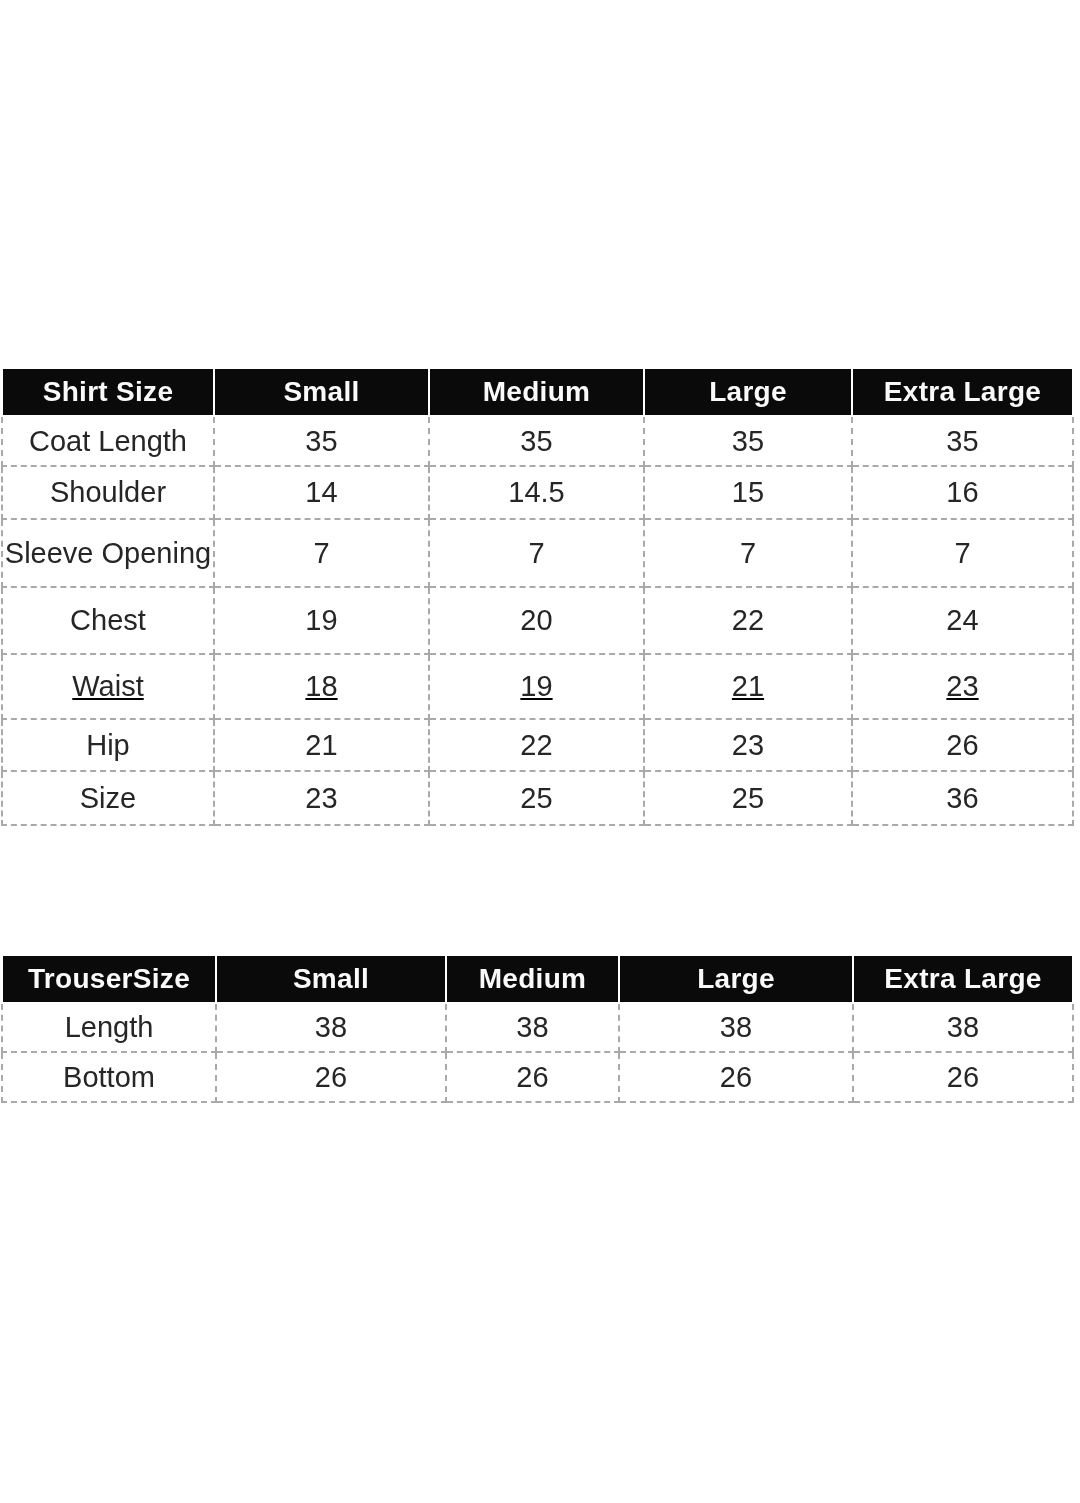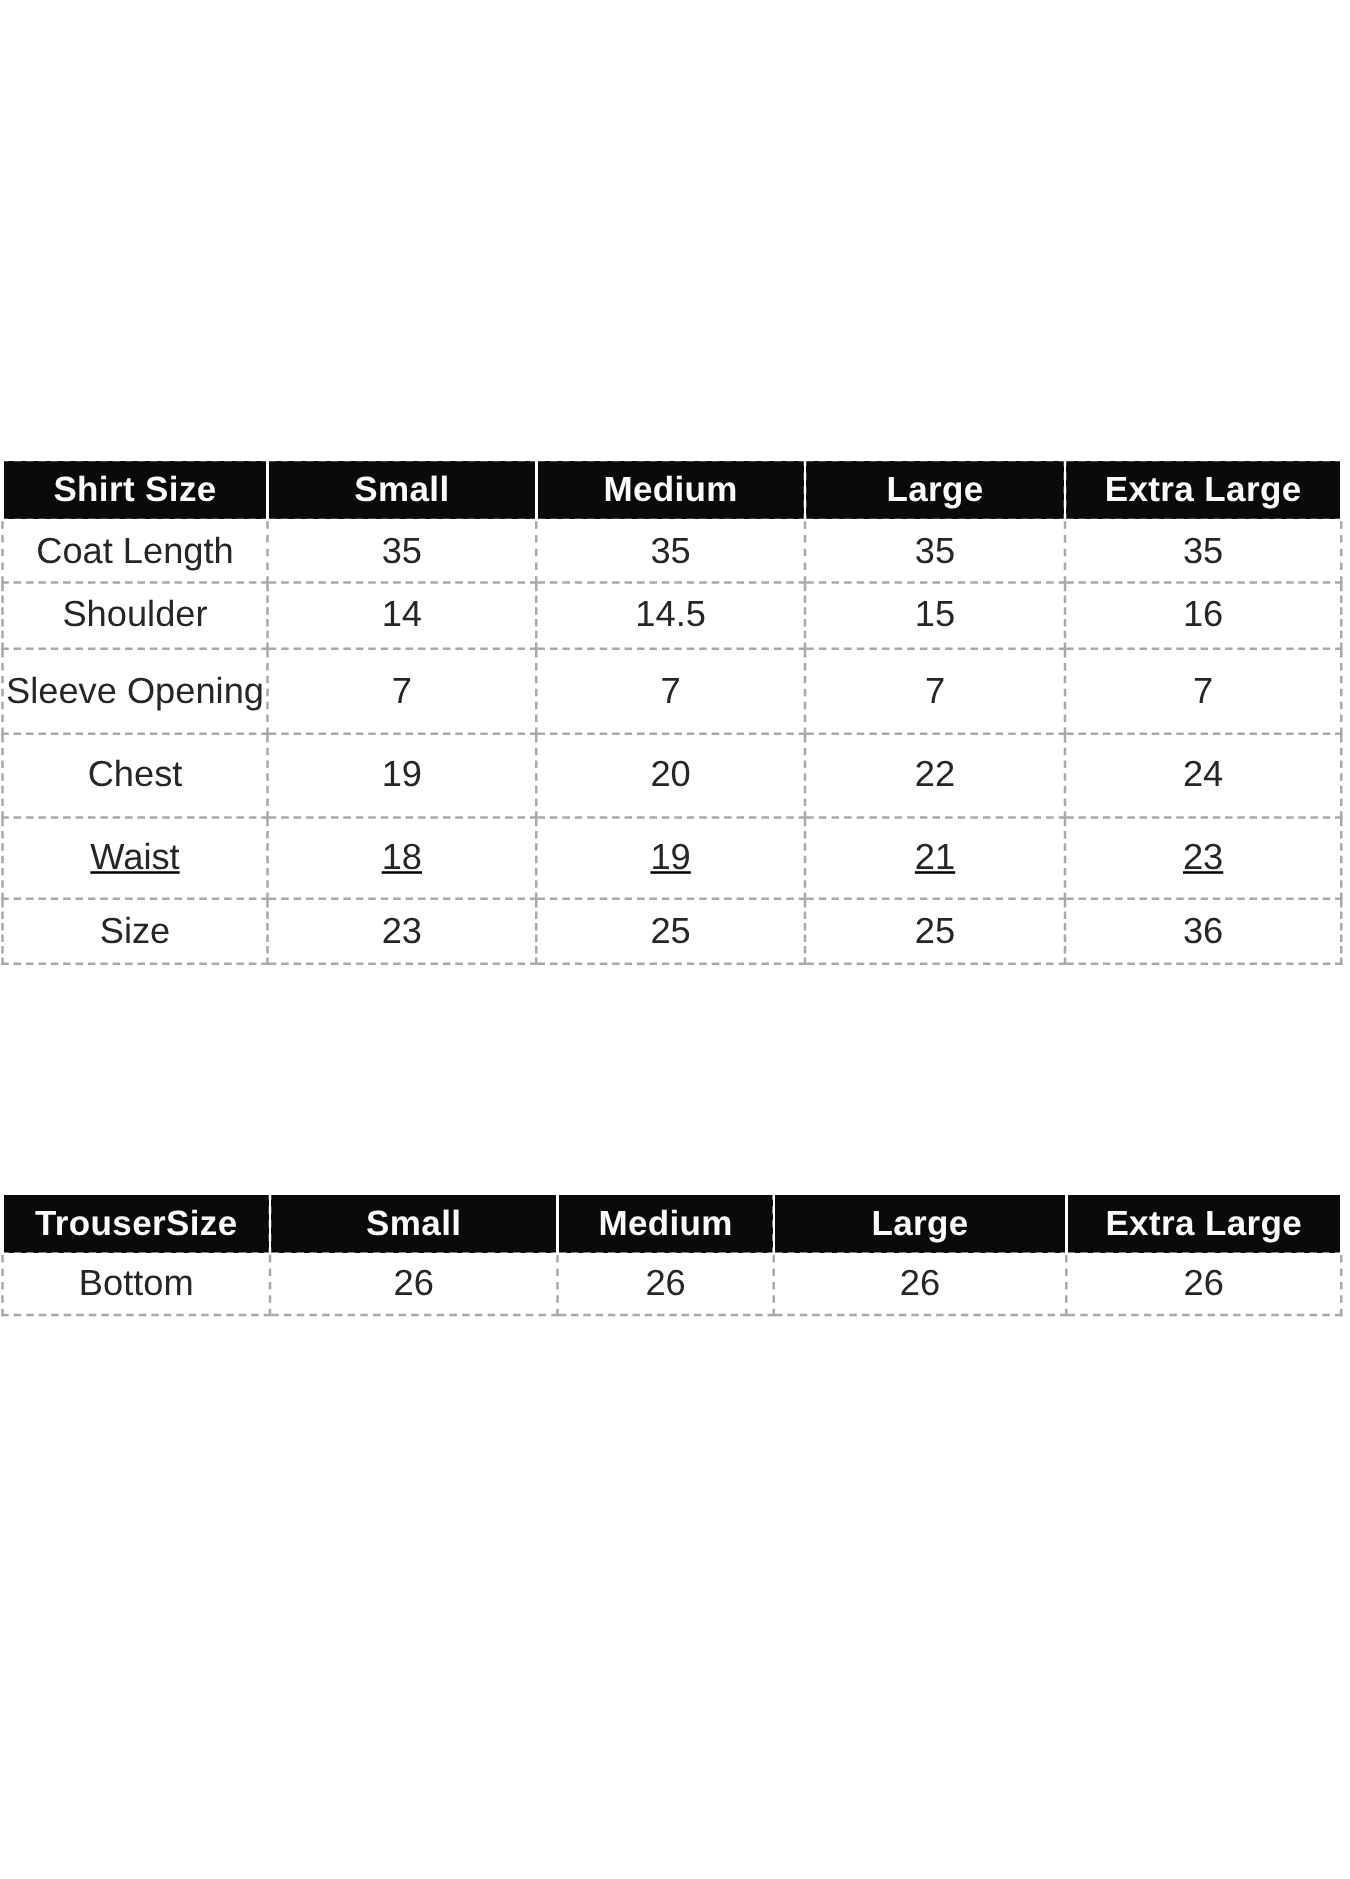--- a/index.html
+++ b/index.html
@@ -126,20 +126,27 @@
           <td>24</td>
         </tr>
         <tr>
           <td>Waist</td>
           <td>18</td>
           <td>19</td>
           <td>21</td>
           <td>23</td>
         </tr>
         <tr>
+          <td>Hip</td>
+          <td>21</td>
+          <td>22</td>
+          <td>23</td>
+          <td>26</td>
+        </tr>
+        <tr>
           <td>Size</td>
           <td>23</td>
           <td>25</td>
           <td>25</td>
           <td>36</td>
         </tr>
       </tbody>
     </table>
   <table id="trouser-table" class="size-table">
       <colgroup>
@@ -153,20 +160,27 @@
         <tr>
           <th>TrouserSize</th>
           <th>Small</th>
           <th>Medium</th>
           <th>Large</th>
           <th>Extra Large</th>
         </tr>
       </thead>
       <tbody>
         <tr>
+          <td>Length</td>
+          <td>38</td>
+          <td>38</td>
+          <td>38</td>
+          <td>38</td>
+        </tr>
+        <tr>
           <td>Bottom</td>
           <td>26</td>
           <td>26</td>
           <td>26</td>
           <td>26</td>
         </tr>
       </tbody>
     </table>
 </div>
 

